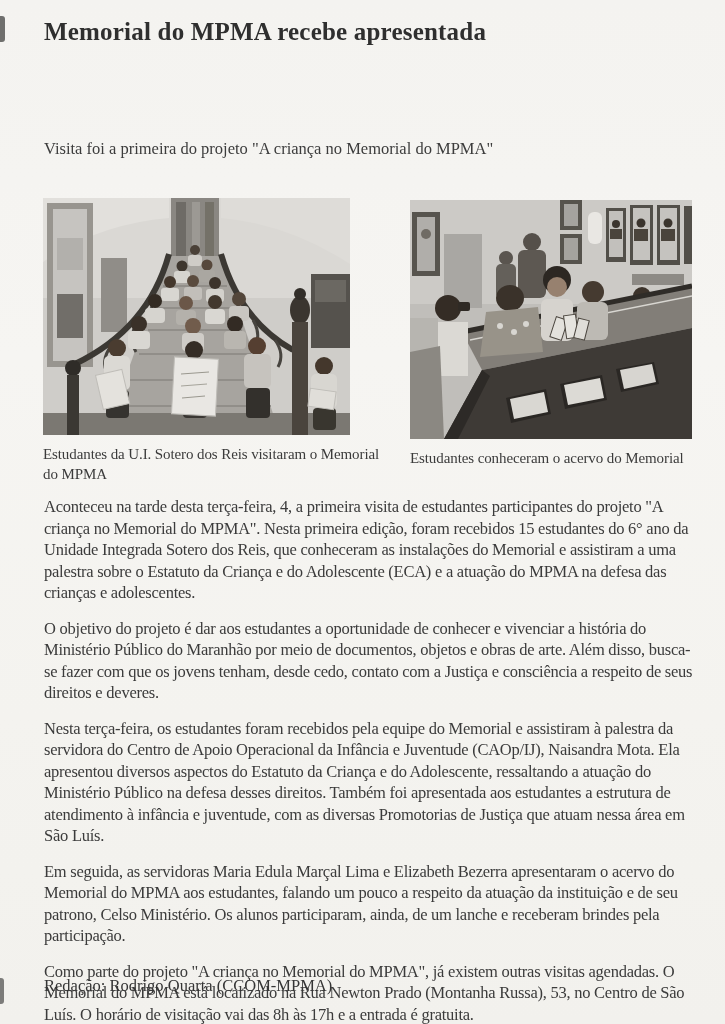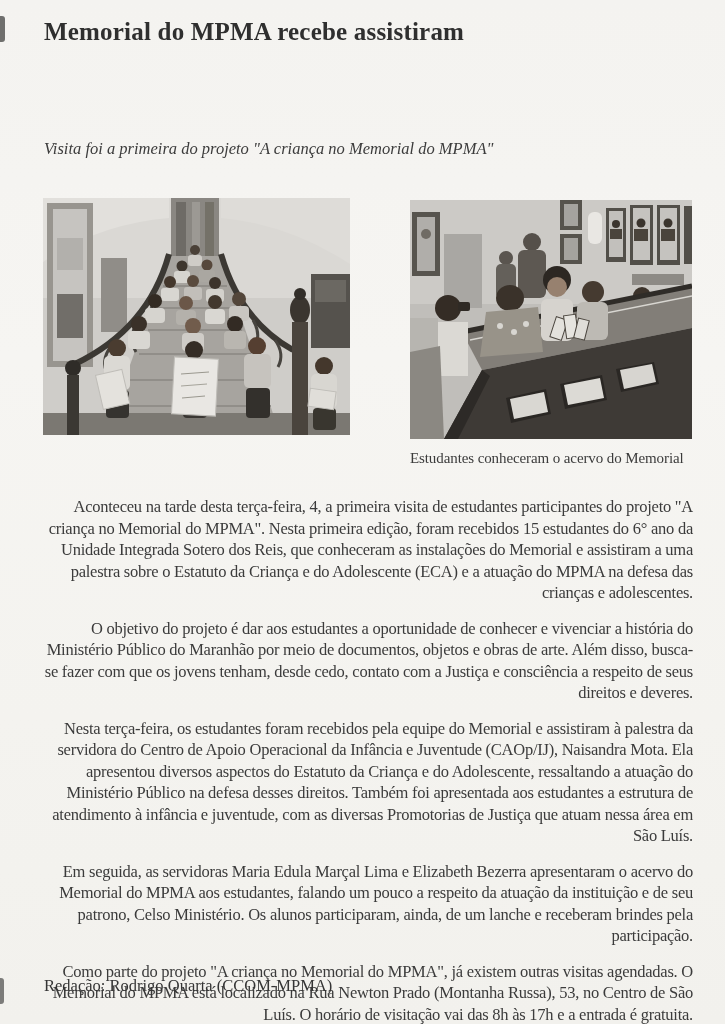--- a/index.html
+++ b/index.html
@@ -13,45 +13,45 @@
   .scan-mark { position:absolute; left:0; background:#6f6f6d; }
   .scan-mark.top { top:16px; width:5px; height:26px; border-radius:0 3px 3px 0; }
   .scan-mark.bottom { top:978px; width:4px; height:26px; border-radius:0 3px 3px 0; background:#7c7c7a; }
   .title {
     position:absolute; left:44px; top:18px; width:640px;
     font-size:25px; font-weight:bold; color:#2f2f2f; letter-spacing:.2px;
   }
   .meta { position:absolute; left:80px; top:80px; font-size:16.5px; line-height:21px; color:#3c3c3c; }
   .subtitle {
     position:absolute; left:44px; top:139px; width:640px;
-    font-style:italic; font-size:16.5px; color:#3c3c3c;
+    font-size:16.5px; color:#3c3c3c;
   }
   figure { position:absolute; }
   figure.photo-left  { left:43px;  top:198px; width:352px; }
   figure.photo-right { left:403px; top:200px; width:300px;padding-left:7px; }
   figure svg { display:block; }
   figcaption { margin-top:9px; font-size:15px; line-height:20px; color:#3b3b3b; letter-spacing:-0.1px; }
   figure.photo-right figcaption { white-space:nowrap; }
   .body-text { position:absolute; left:44px; top:496px; width:649px; }
   .body-text p {
     font-size:16.5px; line-height:21.5px; letter-spacing:-0.25px;
-    margin-bottom:14px; color:#3b3b3b; text-align:right;
+    margin-bottom:14px; color:#3b3b3b; text-align:left;
   }
   .byline { position:absolute; left:44px; top:976px; font-size:16.5px; color:#353535; }
   .byline .lbl { font-weight:normal; }
 </style>
 </head>
 <body>
 
 <div class="page">
 
   <div class="scan-mark top"></div>
   <div class="scan-mark bottom"></div>
 
-  <h1 class="title">Memorial do MPMA recebe assistiram</h1>
+  <h1 class="title">Memorial do MPMA recebe apresentada</h1>
 
 
   <div class="subtitle">Visita foi a primeira do projeto "A criança no Memorial do MPMA"</div>
 
   <figure class="photo-left">
     <svg viewBox="0 0 307 237" width="307" height="237" role="img">
       <g>
         <rect width="307" height="237" fill="#cfcdc9"></rect>
         <rect width="307" height="100" fill="#dad8d4"></rect>
         <path d="M0 64 Q55 26 126 20 L126 0 H0 Z" fill="#e2e0dc"></path>
@@ -147,20 +147,21 @@
       </g>
       <g stroke="#bfbdb8" stroke-width="1">
         <rect x="130" y="160" width="44" height="57" fill="#e9e7e3" transform="rotate(3 152 188)"></rect>
         <line x1="138" y1="176" x2="166" y2="174" stroke="#9a988f"></line>
         <line x1="138" y1="188" x2="164" y2="186" stroke="#a5a39a"></line>
         <line x1="139" y1="200" x2="162" y2="198" stroke="#9a988f"></line>
         <rect x="56" y="174" width="27" height="35" fill="#e4e2dd" transform="rotate(-13 69 191)"></rect>
         <rect x="266" y="192" width="26" height="18" fill="#e0ded9" transform="rotate(8 279 201)"></rect>
       </g>
     </svg>
+    <figcaption>Estudantes da U.I. Sotero dos Reis visitaram o Memorial do MPMA</figcaption>
   </figure>
 
   <figure class="photo-right">
     <svg viewBox="0 0 282 239" width="282" height="239" role="img">
       <g>
         <rect width="282" height="239" fill="#c0beba"></rect>
         <rect width="282" height="104" fill="#cccac6"></rect>
         <rect x="34" y="34" width="38" height="74" fill="#a9a7a3"></rect>
       </g>
       <g>

